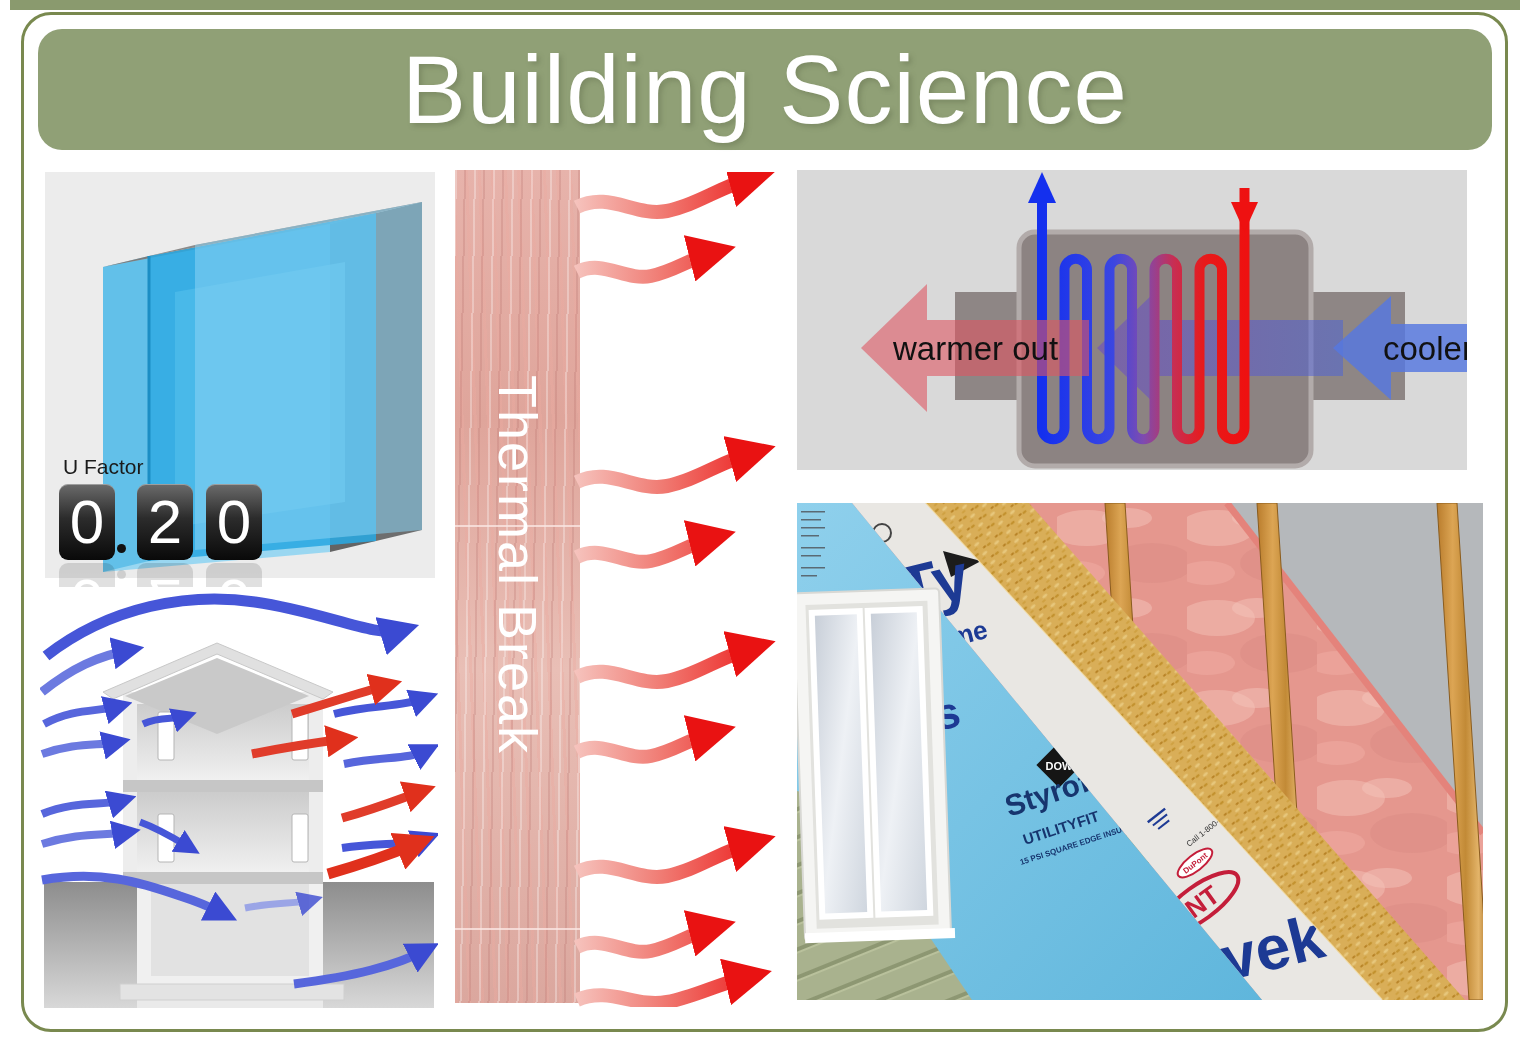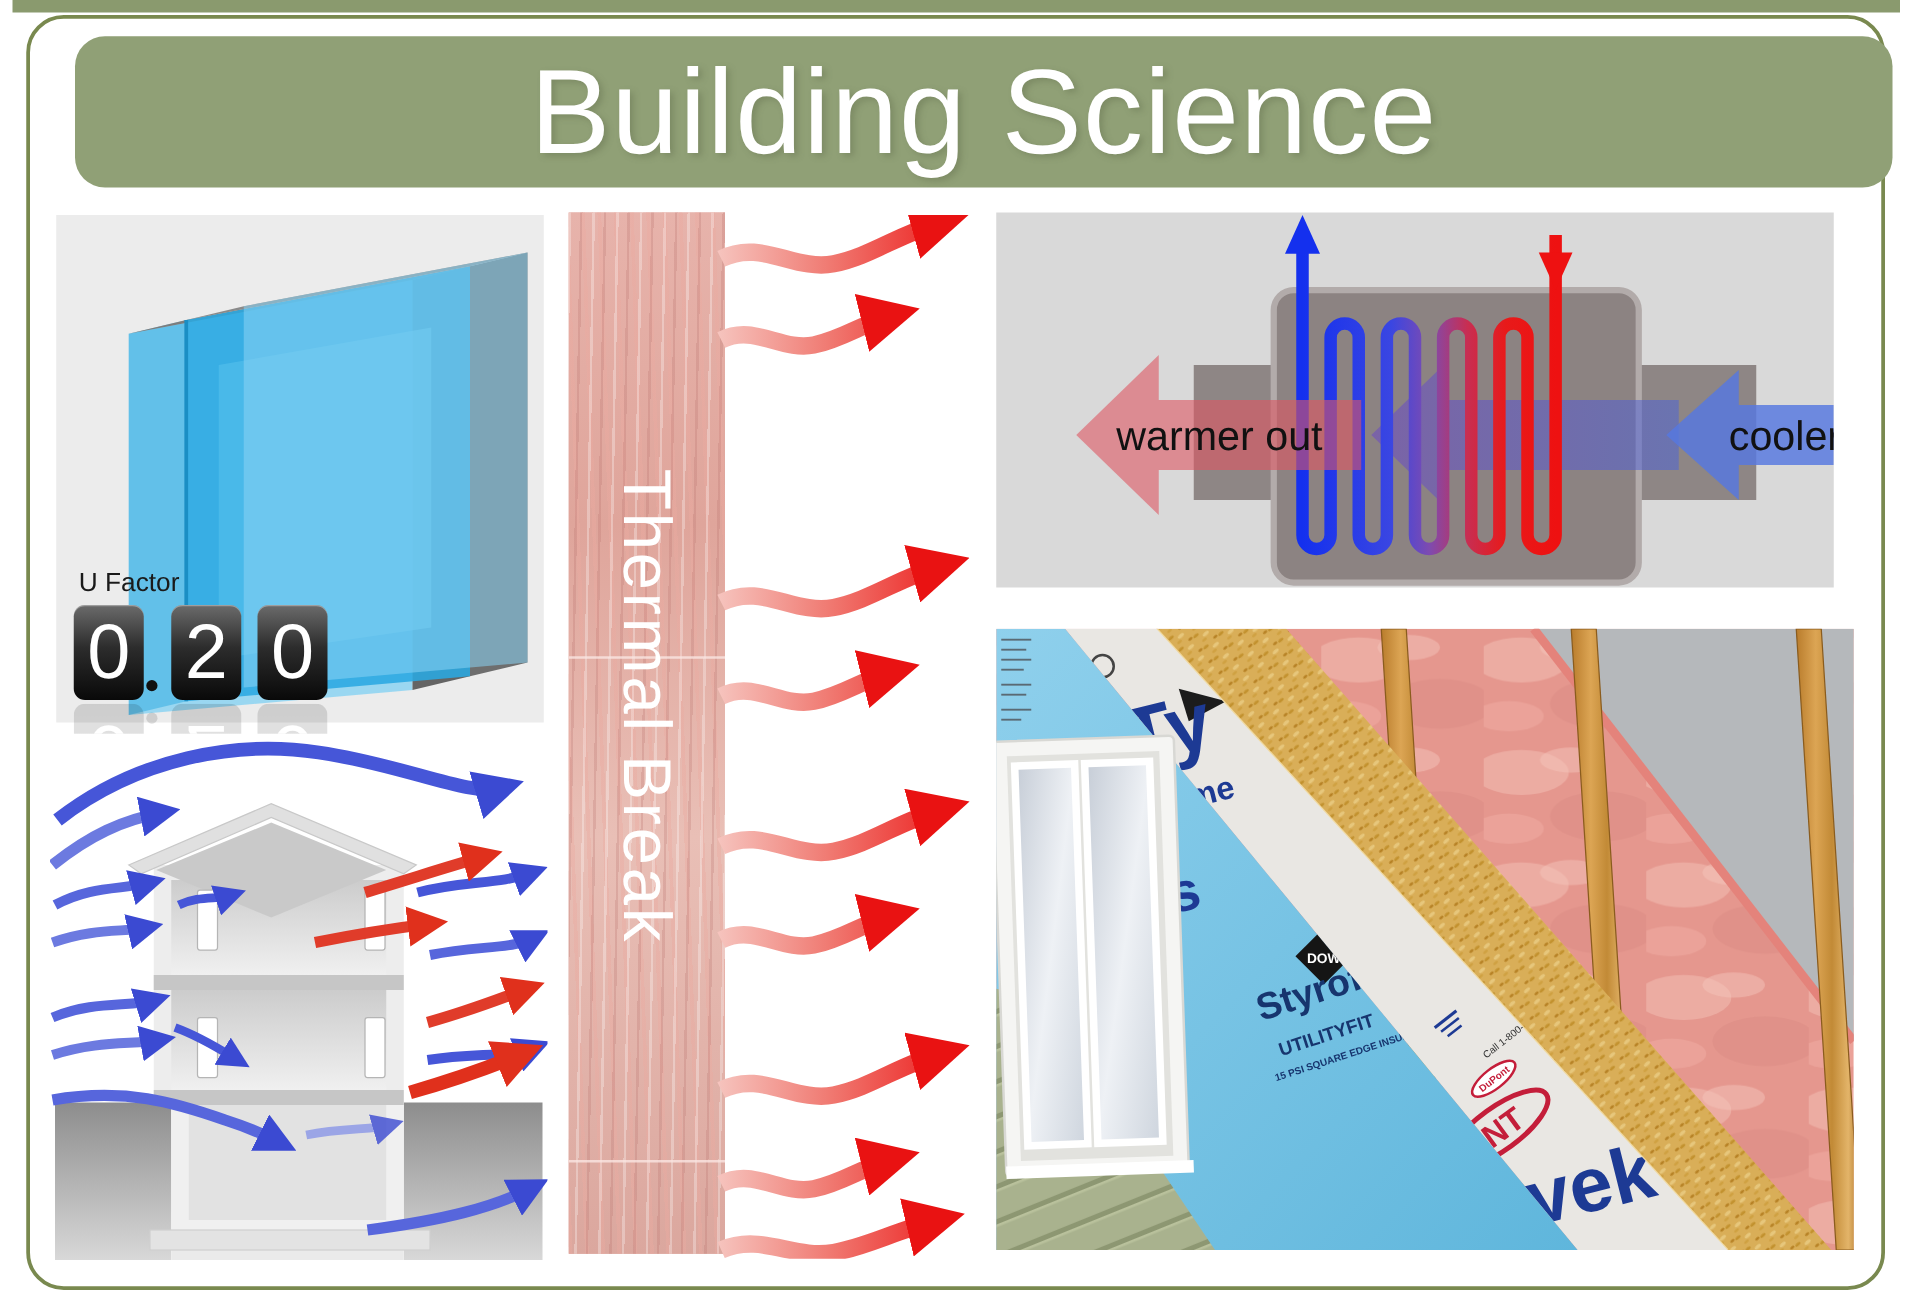--- a/index.html
+++ b/index.html
@@ -9,21 +9,21 @@
     font-family:"Liberation Sans", sans-serif;
   }
   .ribbon{position:absolute;left:10px;top:0;width:1510px;height:10px;background:var(--ribbon,#8a9a6e);}
   .frame{
     position:absolute;left:21px;top:12px;width:1487px;height:1020px;box-sizing:border-box;
     border:3px solid var(--frame-border,#79894f);border-radius:30px;background:#fff;
   }
   .header{
     position:absolute;left:38px;top:29px;width:1454px;height:121px;
     background:var(--header-bg,#90a076);border-radius:24px;
-    display:flex;align-items:center;justify-content:center;margin-left:22px;
+    display:flex;align-items:center;justify-content:center;
   }
   .title{
     color:var(--title-color,#fff);font-size:96px;font-weight:400;letter-spacing:1px;
     text-shadow:3px 3px 5px rgba(90,100,70,.35);
   }
   .panel{position:absolute;}
   .glazing-panel{left:45px;top:172px;width:390px;height:406px;background:var(--panel-bg,#ececec);}
   .glazing-panel svg{position:absolute;left:0;top:0;}
   .ufactor{position:absolute;left:14px;top:283px;}
   .ufactor-label{font-size:21px;color:#1a1a1a;margin:0 0 5px 4px;}

